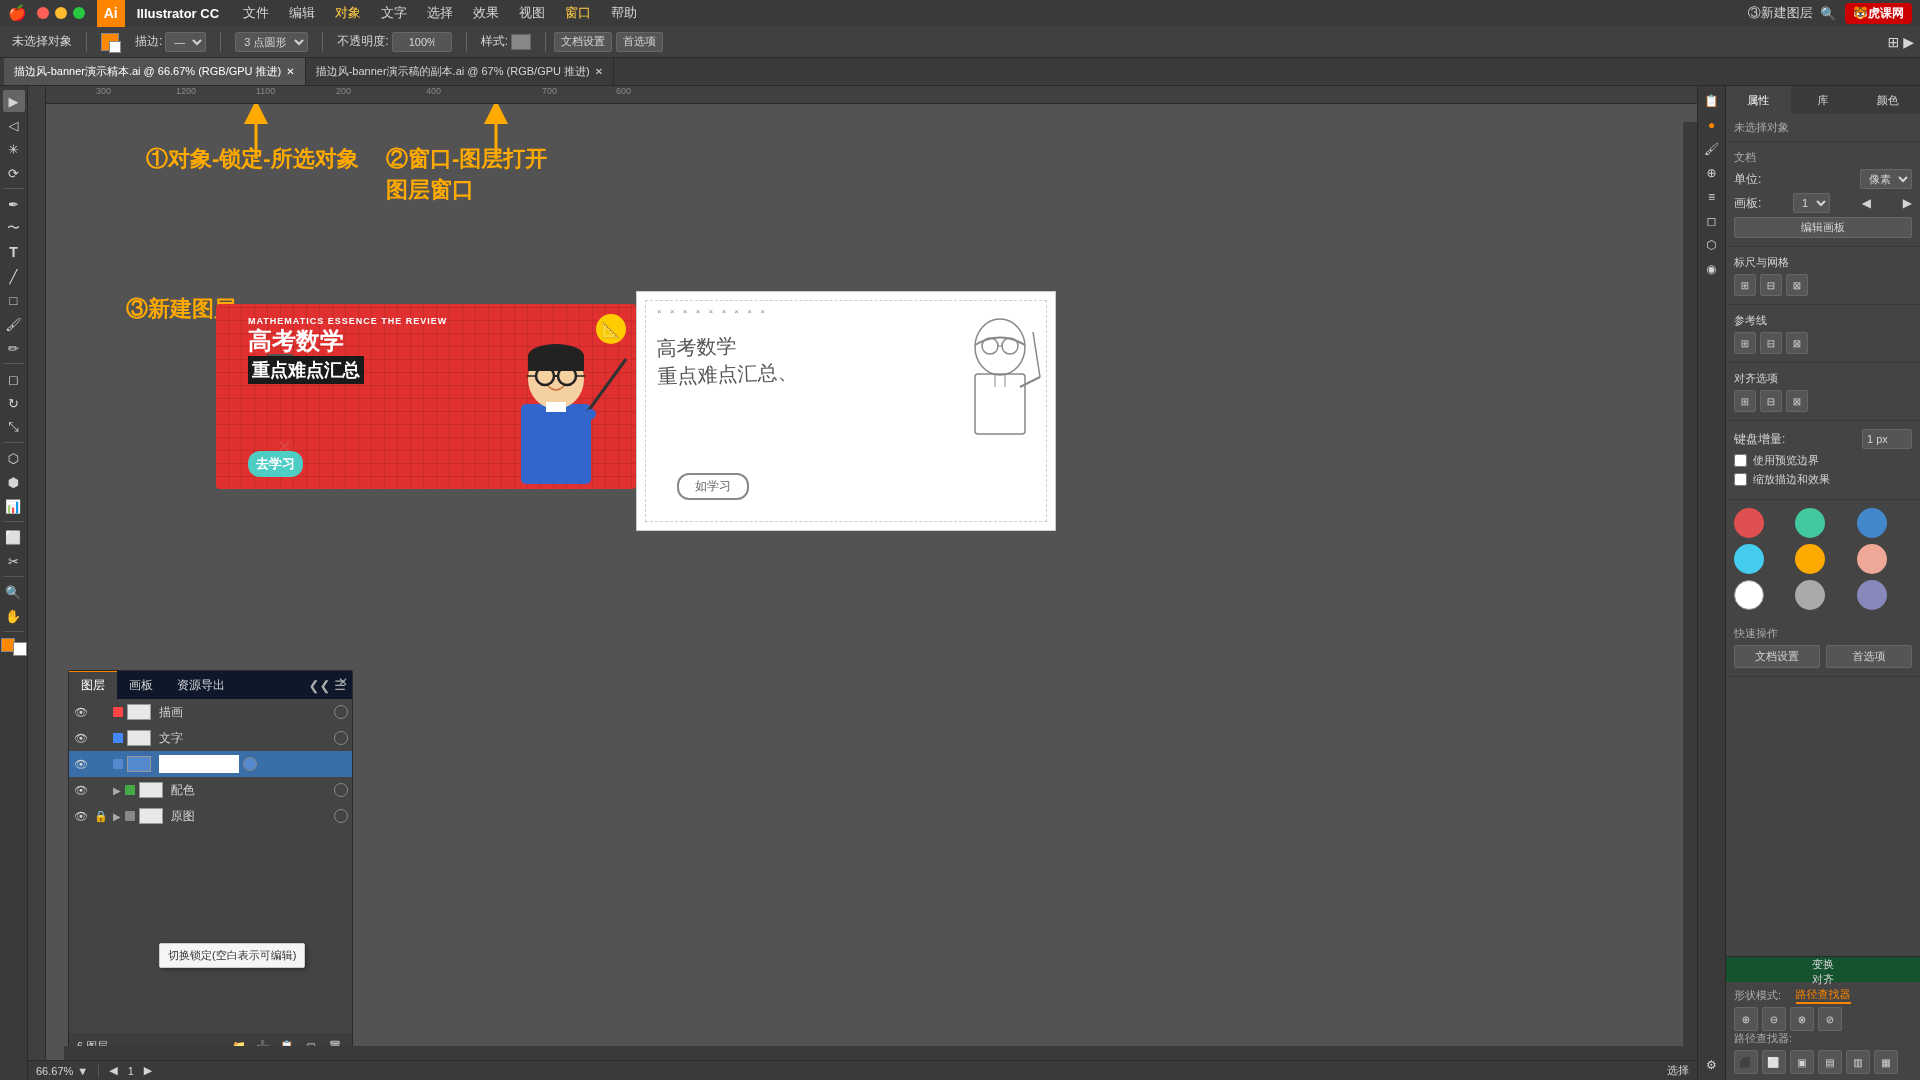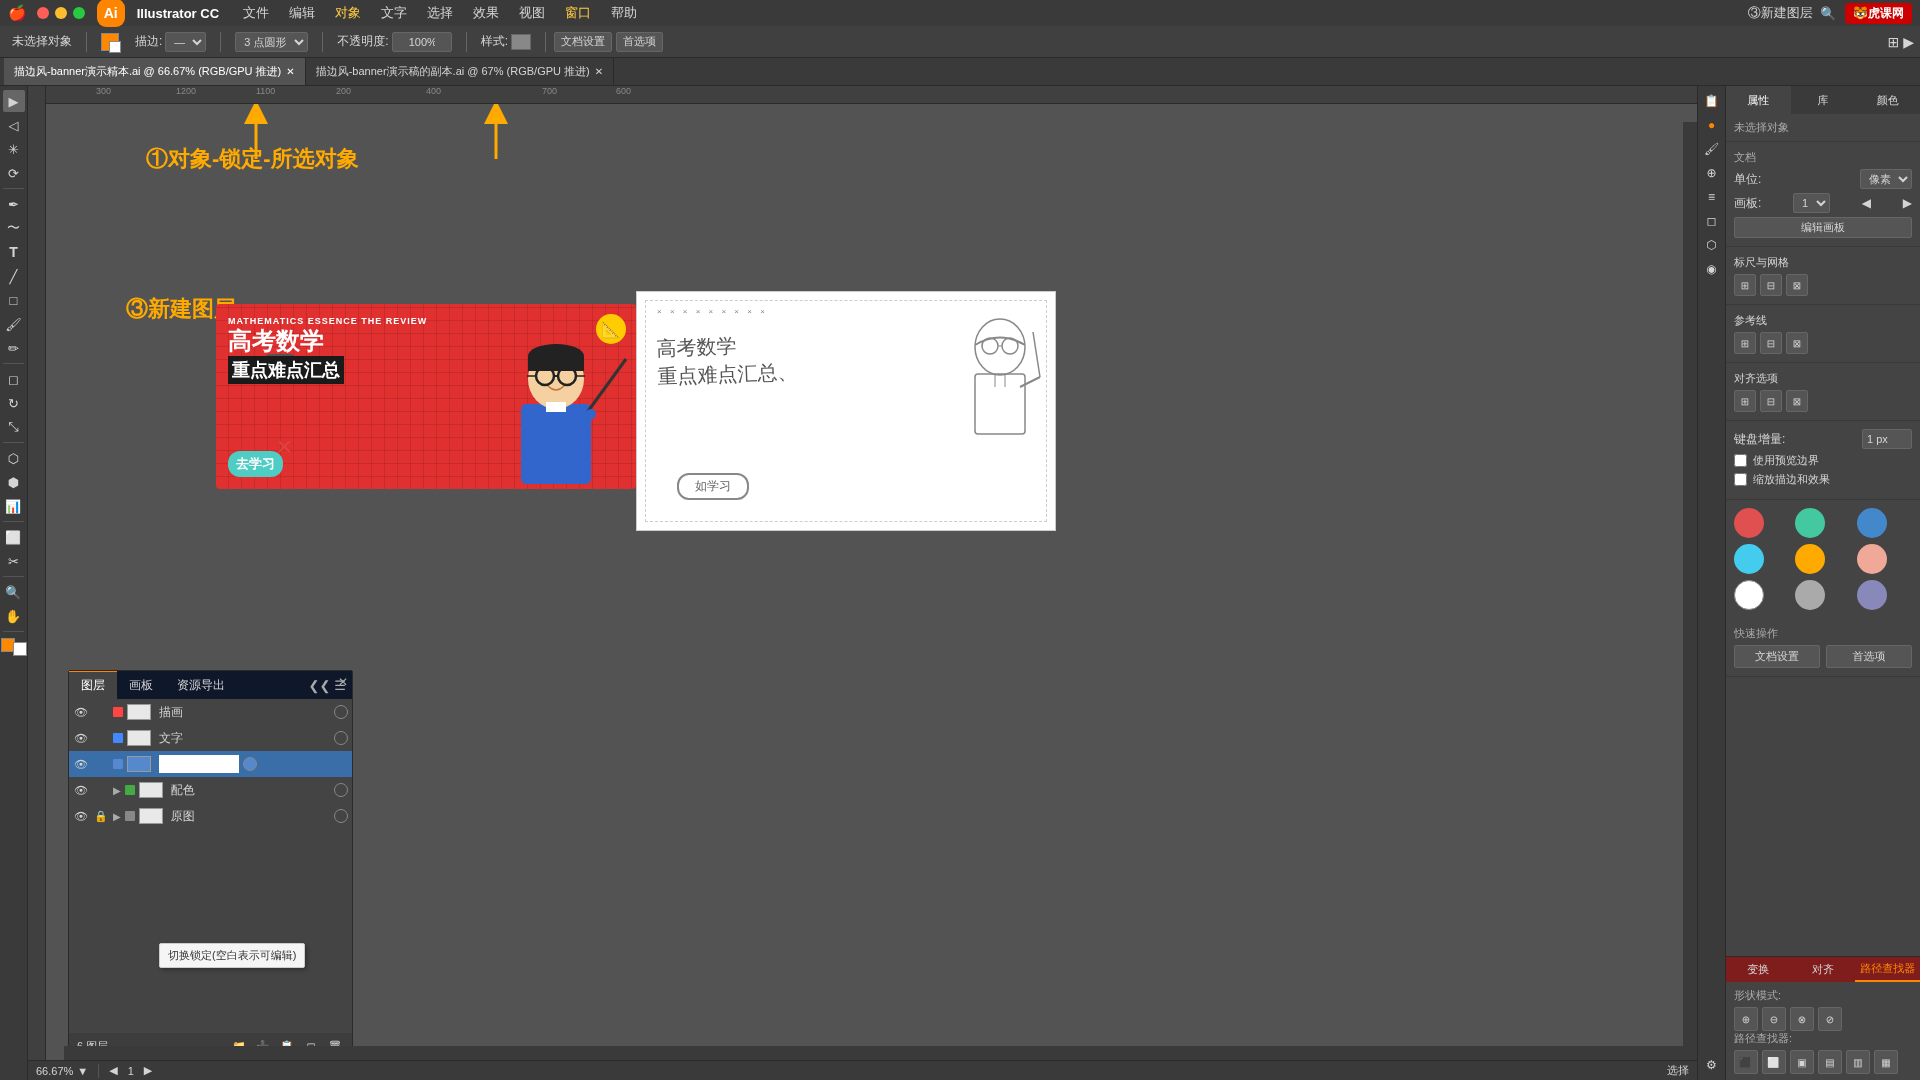--- a/index.html
+++ b/index.html
@@ -11,21 +11,21 @@
       display: flex; align-items: center; padding: 0 8px;
       font-size: 13px; color: #d4d4d4; gap: 4px;
       position: relative; z-index: 100;
     }
     .menu-bar .menu-item { padding: 0 8px; cursor: pointer; }
     .traffic-lights { display: flex; gap: 6px; align-items: center; margin-right: 8px; }
     .traffic-light { width: 12px; height: 12px; border-radius: 50%; }
     .tl-red { background: #ff5f57; }
     .tl-yellow { background: #ffbd2e; }
     .tl-green { background: #28c840; }
-    .ai-logo { width: 28px; height: 28px; background: #ff8500; border-radius: 9px; display: flex; align-items: center; justify-content: center; font-weight: bold; font-size: 14px; color: #fff; margin-right: 8px; }
+    .ai-logo { width: 28px; height: 28px; background: #ff8500; border-radius: 0; display: flex; align-items: center; justify-content: center; font-weight: bold; font-size: 14px; color: #fff; margin-right: 8px; }
     .right-menu { margin-left: auto; display: flex; gap: 8px; align-items: center; }
     .tiguke-logo { background: #cc0000; color: white; padding: 2px 8px; border-radius: 4px; font-size: 12px; font-weight: bold; }
 
     
     .toolbar {
       width: 100%; height: 32px; background: #404040;
       display: flex; align-items: center; padding: 0 6px; gap: 4px;
       border-bottom: 1px solid #2a2a2a; font-size: 12px; color: #d4d4d4;
     }
     .toolbar-item { padding: 2px 6px; display: flex; align-items: center; gap: 3px; }
@@ -145,21 +145,21 @@
     .scrollbar-h { position: absolute; bottom: 0; left: 18px; right: 0; height: 14px; background: #3a3a3a; }
     .scrollbar-v { position: absolute; top: 18px; right: 0; width: 14px; bottom: 14px; background: #3a3a3a; }
 
     
     .path-section { padding: 6px 8px; }
     .path-title { font-size: 11px; color: #aaa; margin-bottom: 4px; }
     .path-row { display: flex; gap: 4px; flex-wrap: wrap; }
     .path-icon { width: 24px; height: 24px; background: #555; border: 1px solid #666; cursor: pointer; display: flex; align-items: center; justify-content: center; font-size: 10px; border-radius: 2px; }
 
     
-    .right-bottom-tabs { display: flex; background: #7f1d1d; height: 26px; align-items: center; margin-top: auto; border-top: 1px solid #2a2a2a; }
+    .right-bottom-tabs { display: flex; background: #14532d; height: 26px; align-items: center; margin-top: auto; border-top: 1px solid #2a2a2a; flex-direction: column; }
     .right-bottom-tab { flex: 1; text-align: center; font-size: 11px; color: #d4d4d4; cursor: pointer; height: 100%; display: flex; align-items: center; justify-content: center; }
     .right-bottom-tab.active { color: #ff8500; border-bottom: 2px solid #ff8500; }
 
     
     .right-strip { width: 28px; background: #3a3a3a; display: flex; flex-direction: column; align-items: center; padding: 4px 0; gap: 2px; border-left: 1px solid #2a2a2a; flex-shrink: 0; }
     .strip-icon { width: 22px; height: 22px; display: flex; align-items: center; justify-content: center; cursor: pointer; color: #d4d4d4; font-size: 12px; border-radius: 2px; }
 
     
     .ruler-tick { position: absolute; color: #888; font-size: 9px; }
   </style>
@@ -291,20 +291,21 @@
         <span class="ruler-tick" style="left:496px;">700</span>
         <span class="ruler-tick" style="left:570px;">600</span>
       </div>
     </div>
     <div class="ruler-v"></div>
 
     <div class="canvas-content">
 
       <div style="position:absolute; top:40px; left:100px; color:#ffaa00; font-size:22px; font-weight:bold; line-height:1.4;">①对象-锁定-所选对象</div>
 
+      <div style="position:absolute; top:40px; left:340px; color:#ffaa00; font-size:22px; font-weight:bold; line-height:1.4;">②窗口-图层打开<br>图层窗口</div>
 
       <svg style="position:absolute; top:0; left:180px; width:60px; height:60px;" viewBox="0 0 60 60">
         <defs>
             <marker id="ah1" markerWidth="8" markerHeight="8" refX="4" refY="4" orient="auto">
               <path d="M0,0 L8,4 L0,8 Z" fill="#ffaa00"></path>
             </marker>
           </defs>
         <line x1="30" y1="55" x2="30" y2="8" stroke="#ffaa00" stroke-width="3" marker-end="url(#ah1)"></line>
       </svg>
 
@@ -323,21 +324,21 @@
         <defs>
             <marker id="ah3" markerWidth="8" markerHeight="8" refX="4" refY="4" orient="auto">
               <path d="M0,0 L8,4 L0,8 Z" fill="#ffaa00"></path>
             </marker>
           </defs>
         <line x1="60" y1="5" x2="15" y2="110" stroke="#ffaa00" stroke-width="3" marker-end="url(#ah3)"></line>
       </svg>
 
       <div class="banner-math">
         <div style="position:absolute; top:0; left:0; right:0; bottom:0; background: repeating-linear-gradient(0deg, transparent, transparent 12px, rgba(0,0,0,0.1) 12px, rgba(0,0,0,0.1) 13px), repeating-linear-gradient(90deg, transparent, transparent 12px, rgba(0,0,0,0.1) 12px, rgba(0,0,0,0.1) 13px);"></div>
-        <div class="banner-left" style="position:relative; z-index:1;">
+        <div class="banner-left" style="position:relative; z-index:1;margin-left:20px;">
           <div>
             <div style="color:#fff; font-size:9px; font-weight:bold; letter-spacing:1px; margin-bottom:2px;">MATHEMATICS ESSENCE THE REVIEW</div>
             <div style="color:#fff; font-size:24px; font-weight:900; line-height:1.1;">高考数学</div>
             <div style="background:#1a1a1a; color:#fff; font-size:18px; font-weight:900; padding:2px 4px; margin:2px 0; display:inline-block;">重点难点汇总</div>
           </div>
           <div>
             <div style="background:#4ecdc4; color:#fff; border-radius:12px; padding:4px 8px; font-size:13px; font-weight:bold; display:inline-block;">去学习</div>
           </div>
         </div>
 

